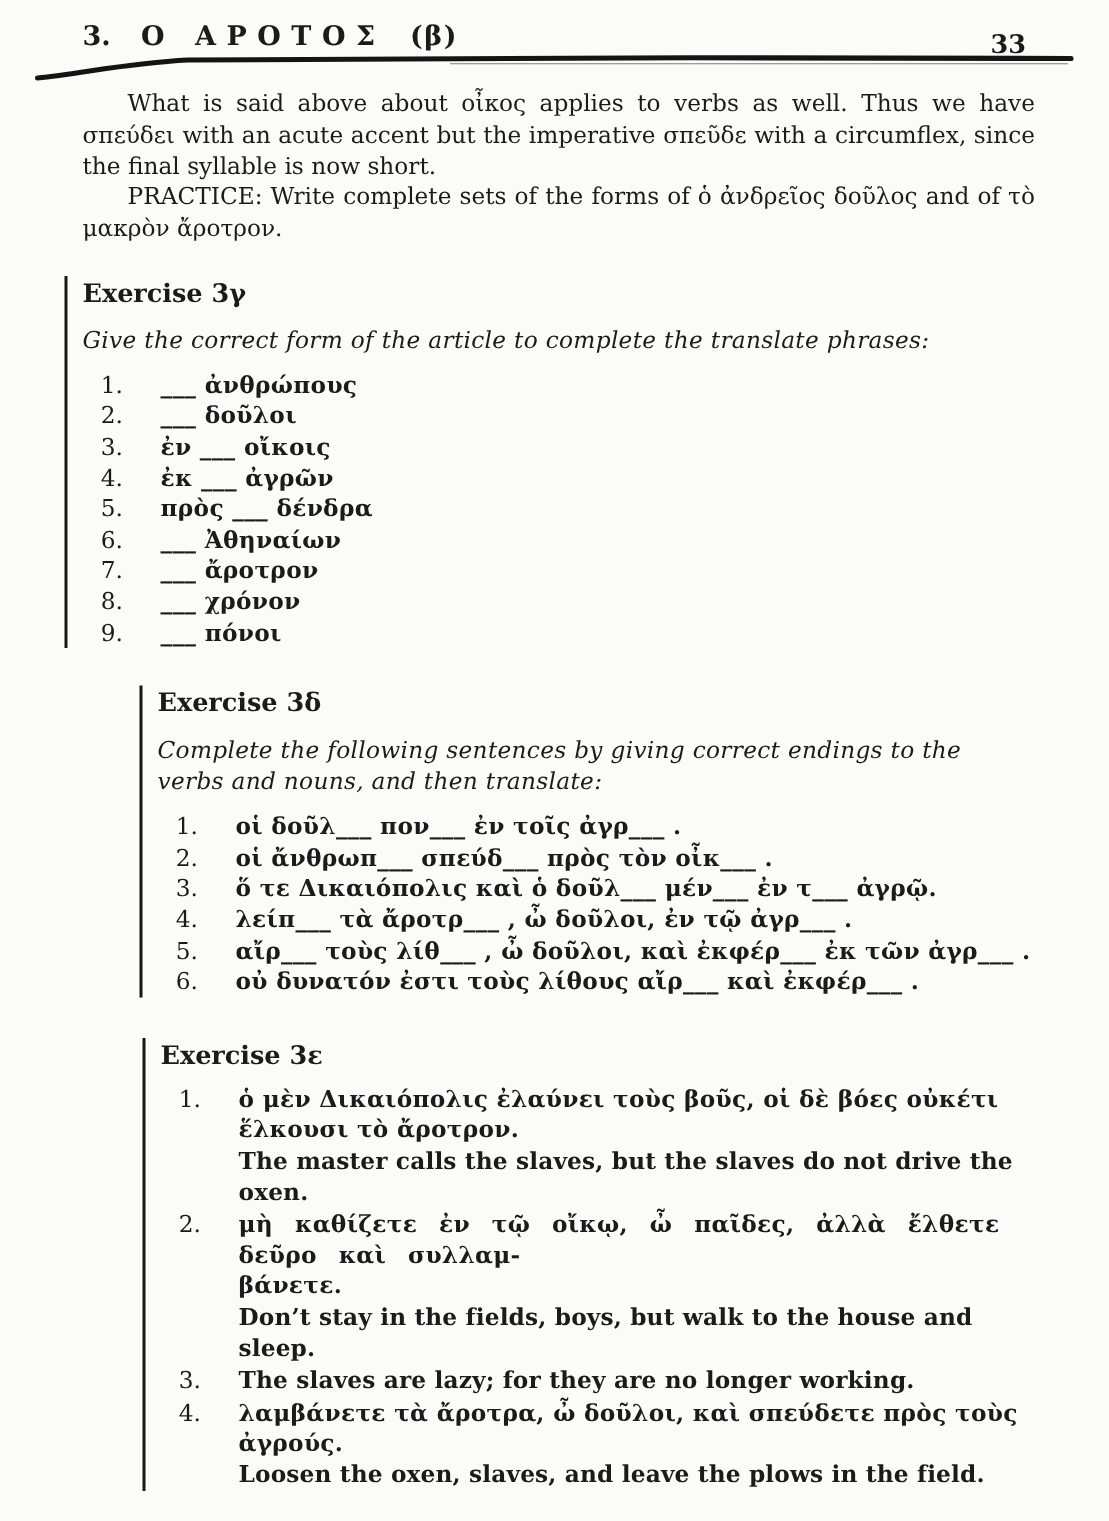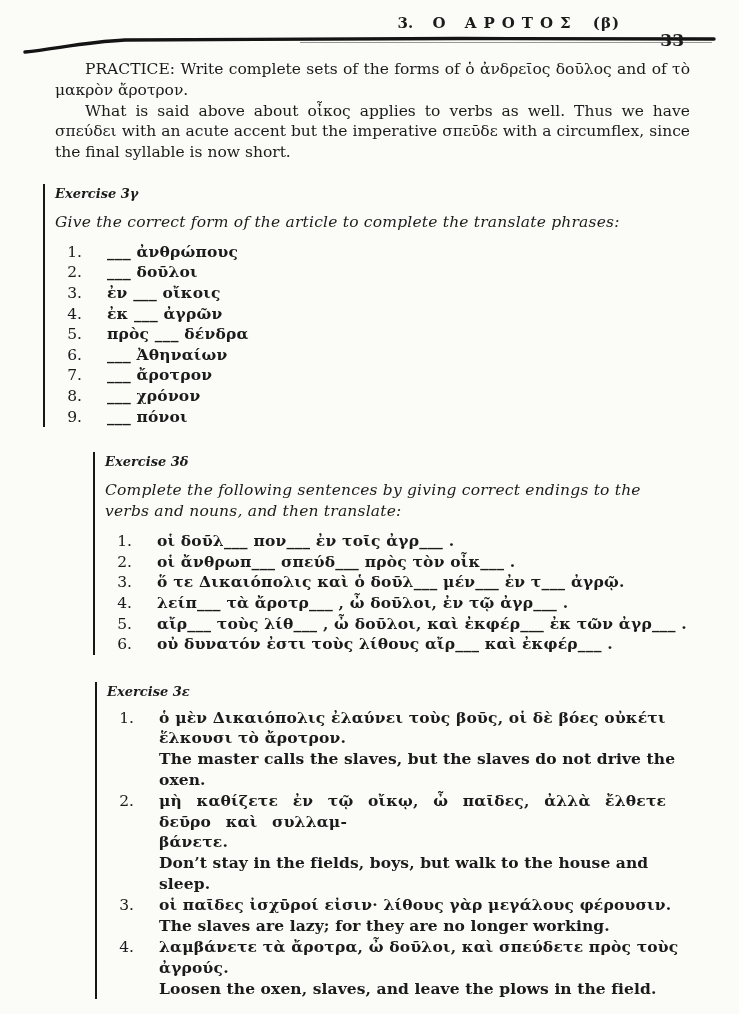--- a/index.html
+++ b/index.html
@@ -7,45 +7,45 @@
     width:739px;height:1014px;overflow:hidden;
     background:#fbfbf8;color:#1b1b1b;
     font-family:"DejaVu Serif","Liberation Serif",serif;
     -webkit-font-smoothing:antialiased;
   }
   .page{padding:10px 49px 0 55px;position:relative;}
 
   
   .header{position:relative;height:26px;margin-top:4px;}
   .header-title{
-    position:absolute;left:0;right:70px;text-align:right;
-    font-weight:bold;font-size:15px;white-space:nowrap;
+    position:absolute;left:0;right:70px;text-align:left;
+    font-weight:bold;font-size:18px;white-space:nowrap;
   }
   .header-title .main{letter-spacing:7px;margin:0 10px 0 14px;}
   .header-title .suffix{letter-spacing:1px;}
-  .page-number{position:absolute;right:6px;top:16px;font-weight:bold;font-size:17px;}
+  .page-number{position:absolute;right:6px;top:6px;font-weight:bold;font-size:17px;}
   .rule-wrap{margin-left:-55px;width:739px;height:22px;margin-top:-7px;}
   .rule-wrap svg{display:block;}
 
   
   .intro p{
     margin:0;font-size:15.5px;line-height:1.34;
     text-align:justify;text-indent:30px;
   }
   .intro p:first-child{margin-top:4px;}
 
   
   .exercise{
     border-left:2.5px solid #161616;
     margin-left:-12px;padding-left:10px;
   }
   #ex3g{margin-top:21px;}
   #ex3d{margin-top:25px;margin-left:38px;}
   #ex3e{margin-top:27px;margin-left:40px;}
-  .ex-heading{font-size:13px;font-weight:bold;margin:0;padding-top:2px;font-style:italic;}
+  .ex-heading{font-size:17px;font-weight:bold;margin:0;padding-top:2px;}
   .ex-instruction{
     font-style:italic;font-size:15.5px;margin:11px 0 0 0;
     line-height:1.35;letter-spacing:.2px;
   }
   .rows{margin-top:9px;}
   .row{display:flex;align-items:flex-start;font-size:15.5px;line-height:1.33;}
   .num{flex:none;width:27px;text-align:right;}
   .txt{margin-left:25px;flex:1;font-weight:bold;}
   .greek{letter-spacing:.2px;}
   .prewrap{white-space:pre-wrap;}
@@ -68,22 +68,22 @@
   </div>
 
   <div class="rule-wrap">
     <svg width="739" height="22" viewBox="0 0 739 22">
       <path d="M 25 19 C 55 16, 85 9, 125 7 L 460 5.5 L 714 6" fill="none" stroke="#141414" stroke-width="3.4" stroke-linecap="round"></path>
       <path d="M 300 9.5 L 712 9.5" fill="none" stroke="#141414" stroke-width="0.8" opacity="0.55"></path>
     </svg>
   </div>
 
   <div class="intro">
+    <p>What is said above about οἶκος applies to verbs as well.  Thus we have σπεύδει with an acute accent but the imperative σπεῦδε with a circumflex, since the final syllable is now short.</p>
     <p>PRACTICE: Write complete sets of the forms of ὁ ἀνδρεῖος δοῦλος and of τὸ μακρὸν ἄροτρον.</p>
-    <p>What is said above about οἶκος applies to verbs as well.  Thus we have σπεύδει with an acute accent but the imperative σπεῦδε with a circumflex, since the final syllable is now short.</p>
   </div>
 
   <div class="exercise" id="ex3g">
     <h3 class="ex-heading">Exercise 3γ</h3>
     <p class="ex-instruction">Give the correct form of the article to complete the translate phrases:</p>
     <div class="rows">
       <div class="row">
         <span class="num">1.</span>
         <span class="txt greek">___ ἀνθρώπους</span>
       </div>
@@ -167,21 +167,20 @@
         <span class="num">2.</span>
         <div class="txt">
           <div class="greek prewrap">μὴ καθίζετε ἐν τῷ οἴκῳ, ὦ παῖδες, ἀλλὰ ἔλθετε δεῦρο καὶ συλλαμ-
 βάνετε.</div>
           <div class="english">Don’t stay in the fields, boys, but walk to the house and sleep.</div>
         </div>
       </div>
       <div class="row">
         <span class="num">3.</span>
         <div class="txt">
-          <div class="greek prewrap">οἱ παῖδες ἰσχῡροί εἰσιν· λίθους γὰρ μεγάλους φέρουσιν.</div>
           <div class="english">The slaves are lazy; for they are no longer working.</div>
         </div>
       </div>
       <div class="row">
         <span class="num">4.</span>
         <div class="txt">
           <div class="greek prewrap">λαμβάνετε τὰ ἄροτρα, ὦ δοῦλοι, καὶ σπεύδετε πρὸς τοὺς ἀγρούς.</div>
           <div class="english">Loosen the oxen, slaves, and leave the plows in the field.</div>
         </div>
       </div>

